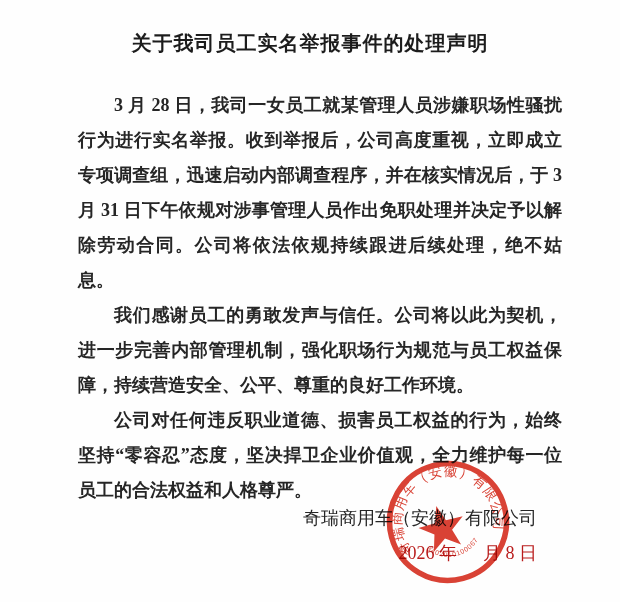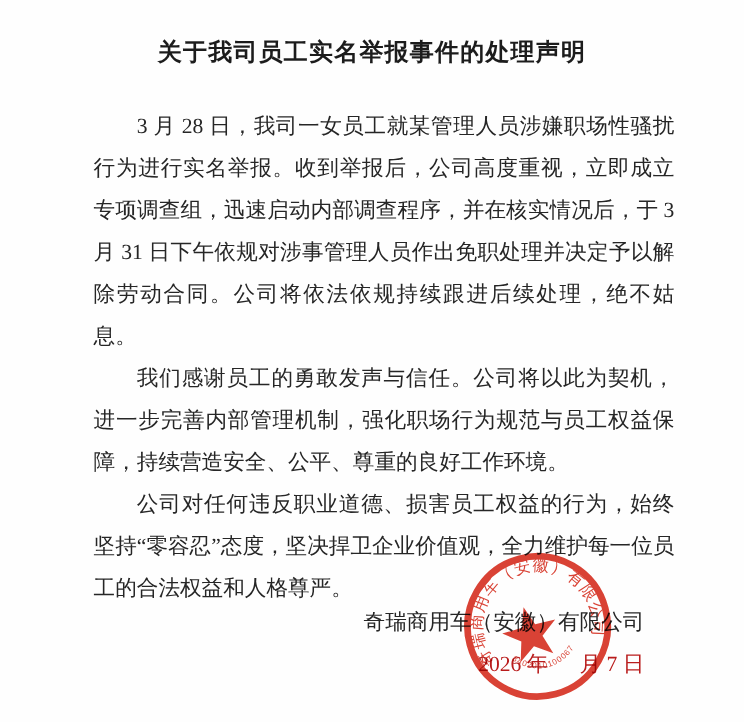--- a/index.html
+++ b/index.html
@@ -30,20 +30,21 @@
     top:88px;
     width:484px;
     font-size:18px;
     line-height:35px;
     text-align:justify;
     color:#262626;
   }
   .doc-body p{
     margin:0;
     text-indent:2em;
+    font-weight:bold;
   }
   .sig-company{
     position:absolute;
     top:506px;
     right:83px;
     font-size:18px;
     color:#262626;
     white-space:nowrap;
   }
   .sig-date{
@@ -97,21 +98,21 @@
     <p>3 月 28 日，我司一女员工就某管理人员涉嫌职场性骚扰行为进行实名举报。收到举报后，公司高度重视，立即成立专项调查组，迅速启动内部调查程序，并在核实情况后，于 3 月 31 日下午依规对涉事管理人员作出免职处理并决定予以解除劳动合同。公司将依法依规持续跟进后续处理，绝不姑息。</p>
     <p>我们感谢员工的勇敢发声与信任。公司将以此为契机，进一步完善内部管理机制，强化职场行为规范与员工权益保障，持续营造安全、公平、尊重的良好工作环境。</p>
     <p>公司对任何违反职业道德、损害员工权益的行为，始终坚持“零容忍”态度，坚决捍卫企业价值观，全力维护每一位员工的合法权益和人格尊严。</p>
   </div>
 
   <div class="sig-company">奇瑞商用车（安徽）有限公司</div>
 
   <div class="sig-date">
     <span>2026 年</span>
     <span class="date-gap"></span>
-    <span>月 7 日</span>
+    <span>月 8 日</span>
   </div>
 
   <svg class="seal" viewBox="0 0 160 160" aria-hidden="true">
 
     <circle class="seal-stroke" cx="80" cy="80" r="73" stroke-width="7"></circle>
 
     <defs>
       <path id="ringPath" d="M 29.8,109 A 58,58 0 1 1 130.2,109" fill="none"></path>
       <path id="serialPath" d="M 44,105 A 44,44 0 0 0 116,105" fill="none"></path>
     </defs>

